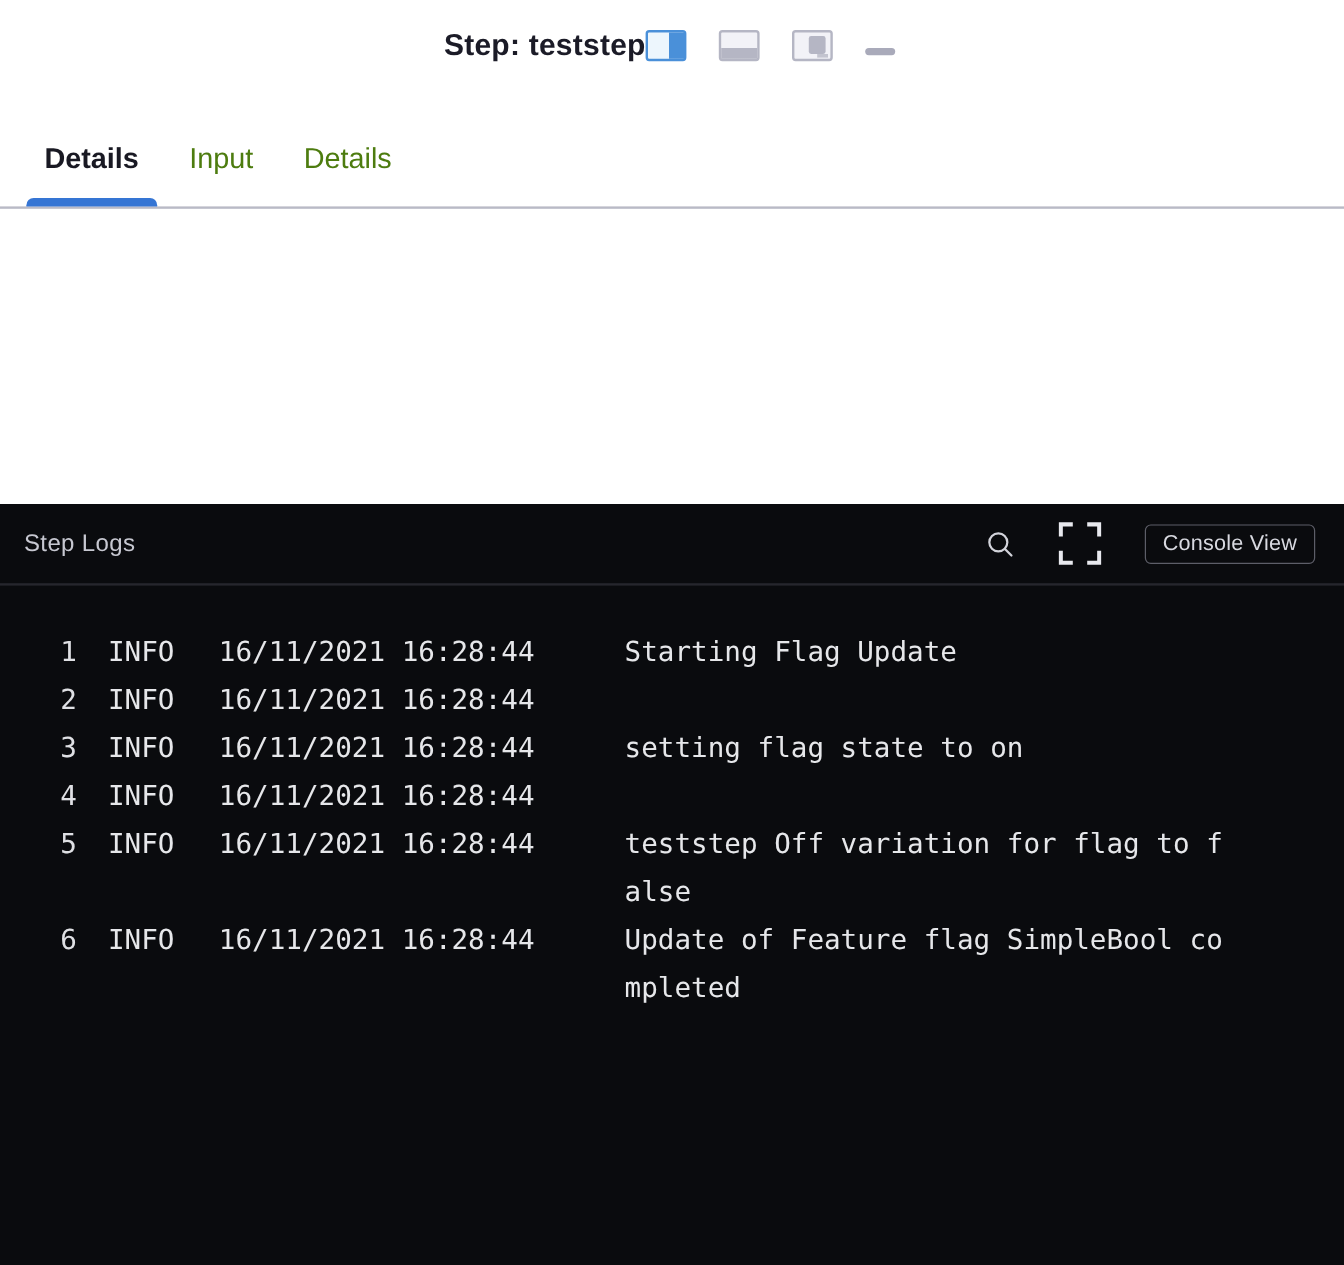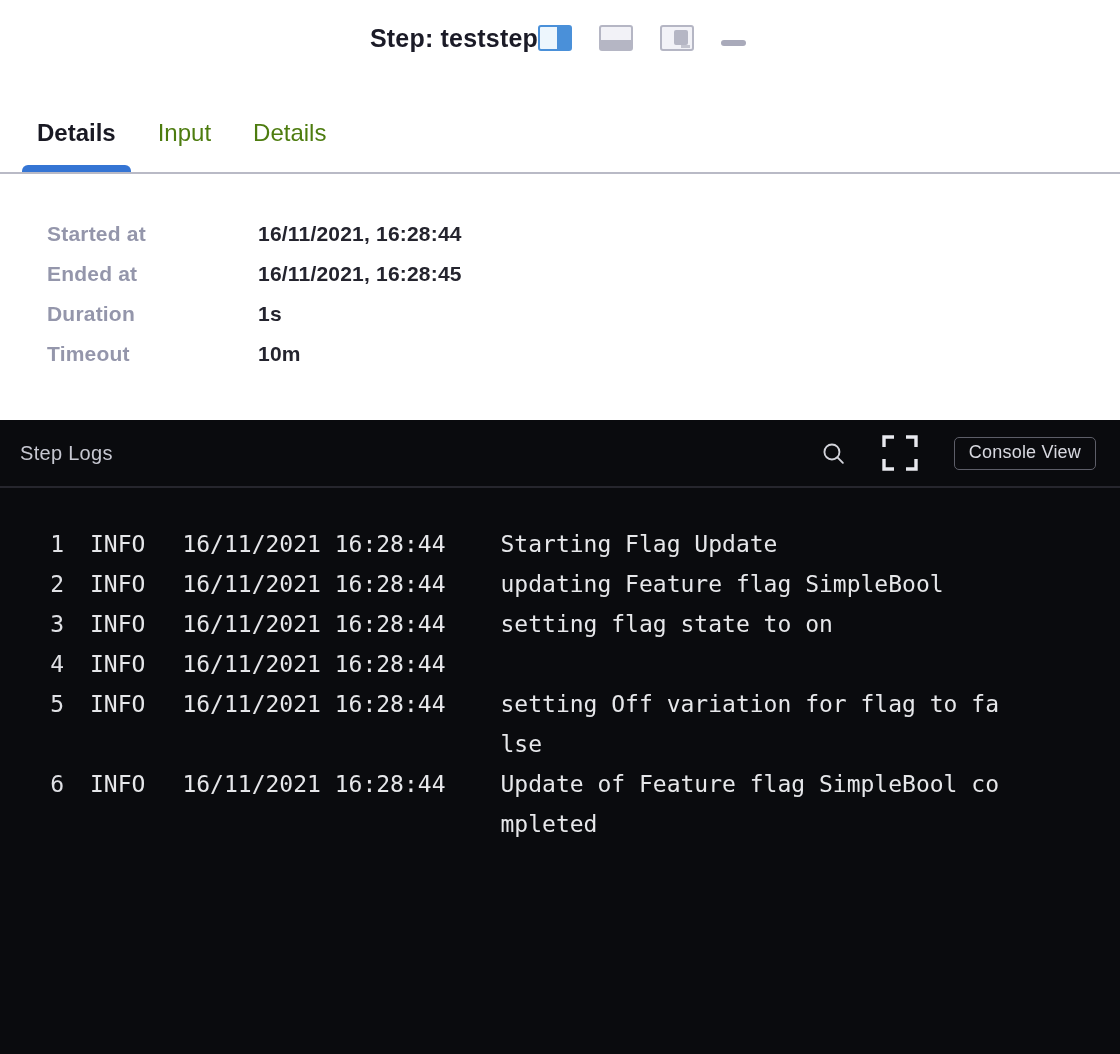--- a/index.html
+++ b/index.html
@@ -84,21 +84,21 @@
 
   .logs-body {
     padding:36px 0 0 34px;
     font-family:"DejaVu Sans Mono", monospace;
     font-size:23px; line-height:40px; color:#e6e7ea;
   }
   .log-row { display:flex; align-items:flex-start; }
   .log-num { flex:none; width:30px; text-align:right; color:#dfe0e4; }
   .log-level { flex:none; margin-left:26px; }
   .log-time { flex:none; margin-left:37px; }
-  .log-msg { flex:none; margin-left:55px; width:36ch; word-break:break-all; }
+  .log-msg { flex:none; margin-left:75px; width:36ch; word-break:break-all; }
 </style>
 </head>
 <body>
 
 <div class="top-section">
 
   <div class="header-row">
     <div class="page-title">Step: teststep</div>
     <div class="win-controls">
       <div class="wc-icon icon-split-v"></div>
@@ -108,41 +108,20 @@
     </div>
   </div>
 
   <div class="tabs">
     <div class="tab active">Details</div>
     <div class="tab">Input</div>
     <div class="tab">Details</div>
   </div>
   <div class="tabs-divider"></div>
 
-  <div class="details">
-  <div class="detail-row">
-    <div class="detail-label">Started at</div>
-    <div class="detail-value">16/11/2021, 16:28:44</div>
-  </div>
-
-  <div class="detail-row">
-    <div class="detail-label">Ended at</div>
-    <div class="detail-value">16/11/2021, 16:28:45</div>
-  </div>
-
-  <div class="detail-row">
-    <div class="detail-label">Duration</div>
-    <div class="detail-value">1s</div>
-  </div>
-
-  <div class="detail-row">
-    <div class="detail-label">Timeout</div>
-    <div class="detail-value">10m</div>
-  </div>
-</div>
 </div>
 
 <div class="logs-panel">
 
   <div class="logs-header">
     <div class="logs-title">Step Logs</div>
     <div class="logs-actions">
       <svg class="hicon" width="25" height="25" viewBox="0 0 24 24" fill="none" stroke="#d2d3da" stroke-width="1.8" stroke-linecap="round">
         <circle cx="10.5" cy="10.5" r="7.2"></circle>
         <line x1="15.8" y1="15.8" x2="21" y2="21"></line>
@@ -162,41 +141,40 @@
     <span class="log-num">1</span>
     <span class="log-level">INFO</span>
     <span class="log-time">16/11/2021 16:28:44</span>
     <span class="log-msg">Starting Flag Update</span>
   </div>
 
   <div class="log-row">
     <span class="log-num">2</span>
     <span class="log-level">INFO</span>
     <span class="log-time">16/11/2021 16:28:44</span>
-    <span class="log-msg">updating Feature flag SimpleBool</span>
   </div>
 
   <div class="log-row">
     <span class="log-num">3</span>
     <span class="log-level">INFO</span>
     <span class="log-time">16/11/2021 16:28:44</span>
     <span class="log-msg">setting flag state to on</span>
   </div>
 
   <div class="log-row">
     <span class="log-num">4</span>
     <span class="log-level">INFO</span>
     <span class="log-time">16/11/2021 16:28:44</span>
   </div>
 
   <div class="log-row">
     <span class="log-num">5</span>
     <span class="log-level">INFO</span>
     <span class="log-time">16/11/2021 16:28:44</span>
-    <span class="log-msg">setting Off variation for flag to false</span>
+    <span class="log-msg">teststep Off variation for flag to false</span>
   </div>
 
   <div class="log-row">
     <span class="log-num">6</span>
     <span class="log-level">INFO</span>
     <span class="log-time">16/11/2021 16:28:44</span>
     <span class="log-msg">Update of Feature flag SimpleBool completed</span>
   </div>
 </div>
 </div>

